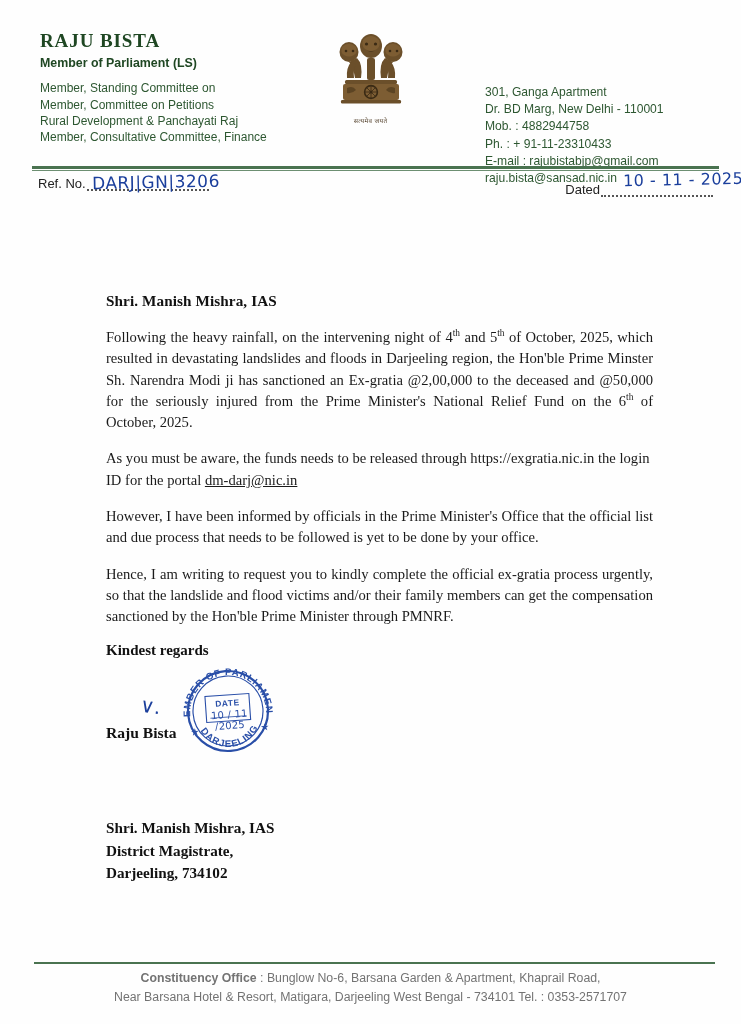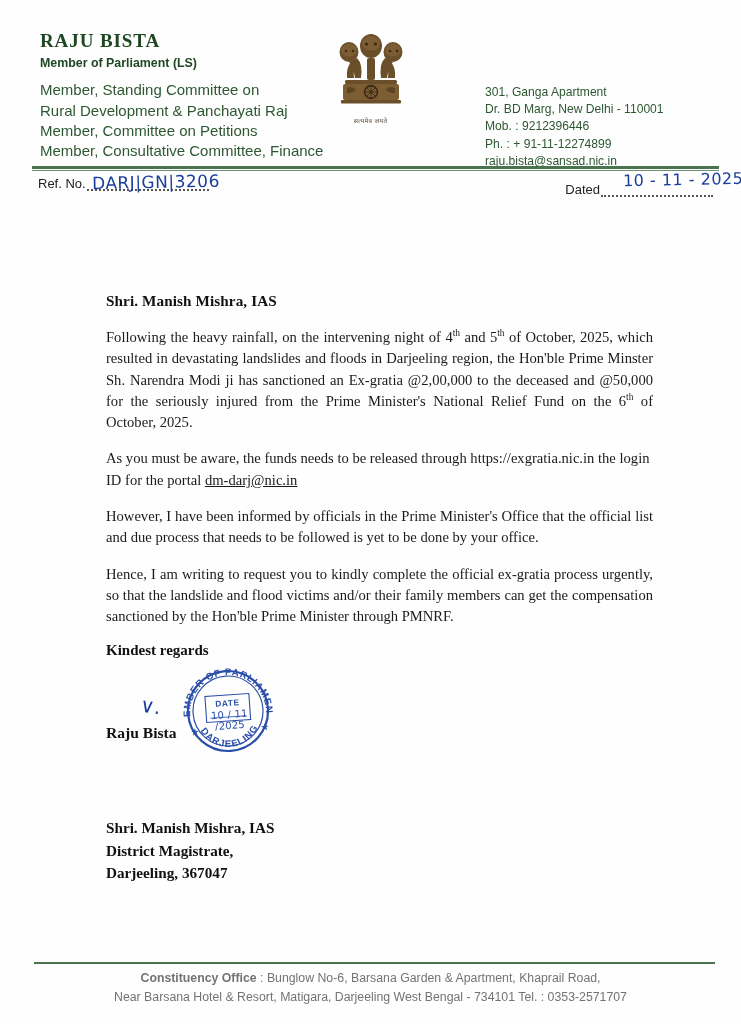--- a/index.html
+++ b/index.html
@@ -48,21 +48,21 @@
   }
   .lh-role {
     font-family: "Liberation Sans", sans-serif;
     font-weight: bold;
     font-size: 12.4px;
     color: #1f4723;
     line-height: 1.32;
   }
   .lh-committees {
     font-family: "Liberation Sans", sans-serif;
-    font-size: 15px;
+    font-size: 12px;
     color: #2d5731;
     line-height: 1.36;
     margin-top: 9px;
   }
 
   
   .emblem-wrap {
     position: absolute;
     left: 50%;
     transform: translateX(-50%);
@@ -293,22 +293,22 @@
 
   <div class="letterhead">
 
     <div class="lh-left">
       <div class="lh-name">RAJU BISTA</div>
       <div class="lh-role">
         <div>Member of Parliament (LS)</div>
       </div>
       <div class="lh-committees">
         <div>Member, Standing Committee on</div>
+        <div>Member, Committee on Petitions</div>
         <div>Rural Development &amp; Panchayati Raj</div>
-        <div>Member, Committee on Petitions</div>
         <div>Member, Consultative Committee, Finance</div>
       </div>
     </div>
 
     <div class="emblem-wrap">
       <svg width="96" height="88" viewBox="0 0 96 88">
         <g fill="#6b4f2a">
 
           <ellipse cx="48" cy="20" rx="11" ry="12"></ellipse>
           <path d="M40 14 q8 -8 16 0 q2 6 -2 9 q-6 4 -12 0 q-4 -3 -2 -9 z" fill="#7d5d33"></path>
@@ -349,22 +349,23 @@
 
           <rect x="18" y="74" width="60" height="3.5" rx="1.2"></rect>
         </g>
       </svg>
       <div class="emblem-motto">सत्यमेव जयते</div>
     </div>
 
     <div class="lh-right">
       <div>301, Ganga Apartment</div>
       <div>Dr. BD Marg, New Delhi - 110001</div>
-      <div>Mob. : 9212396446</div>
-      <div>Ph. : + 91-11-12274899</div>
+      <div>Mob. : 4882944758</div>
+      <div>Ph. : + 91-11-23310433</div>
+      <div>E-mail : rajubistabjp@gmail.com</div>
       <div>raju.bista@sansad.nic.in</div>
     </div>
   </div>
 
   <div class="rule-top"></div>
   <div class="rule-top2"></div>
 
   <div class="refrow">
     <div class="ref-block">
       <span class="ref-label">Ref. No.</span>
@@ -417,21 +418,21 @@
       <rect x="30" y="34" width="44" height="26" fill="none" stroke="#2a4fa8" stroke-width="1.1"></rect>
       <text x="52" y="45" text-anchor="middle" font-family="'Liberation Sans', sans-serif" font-size="8.4" font-weight="bold" fill="#2a4fa8" letter-spacing="0.6">DATE</text>
       <line x1="34" y1="56" x2="70" y2="56" stroke="#2a4fa8" stroke-width="0.8"></line>
     </svg>
     <div class="stamp-date-hand">10 / 11 /2025</div>
   </div>
 
   <div class="recipient">
     <div>Shri. Manish Mishra, IAS</div>
     <div>District Magistrate,</div>
-    <div>Darjeeling, 367047</div>
+    <div>Darjeeling, 734102</div>
   </div>
 
   <div class="rule-bottom"></div>
   <div class="footer">
     <div><b>Constituency Office</b><span> : Bunglow No-6, Barsana Garden &amp; Apartment, Khaprail Road,</span></div>
     <div>Near Barsana Hotel &amp; Resort, Matigara, Darjeeling West Bengal - 734101 Tel. : 0353-2571707</div>
   </div>
 
 </div>
 

